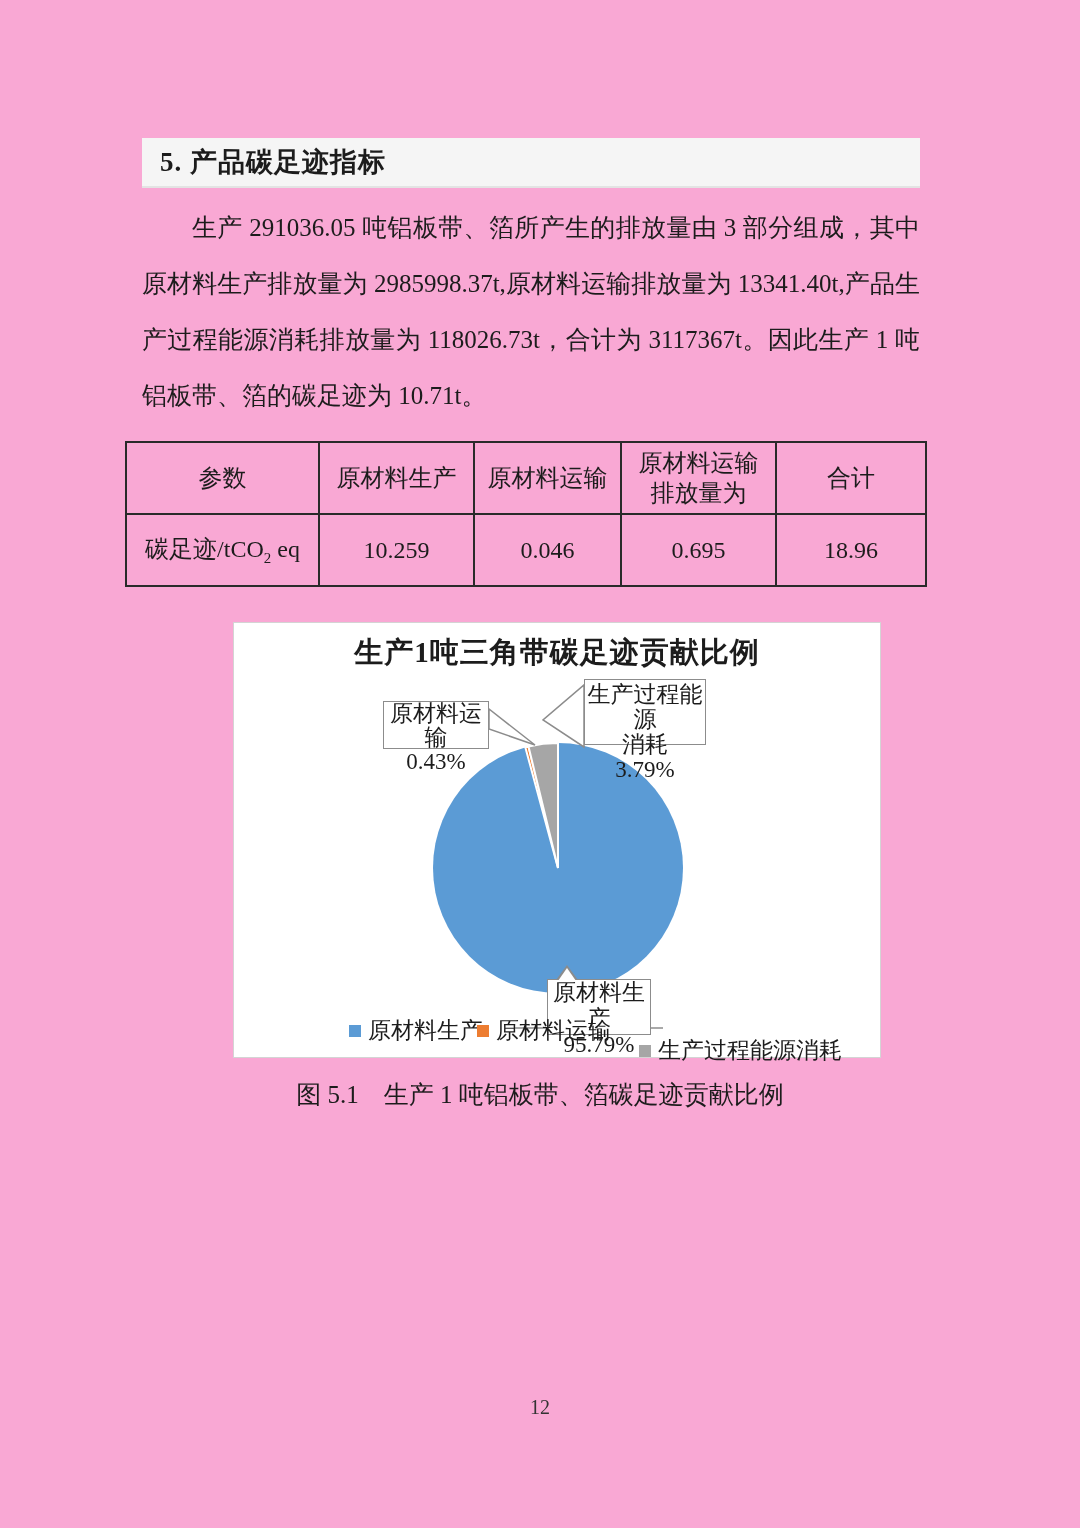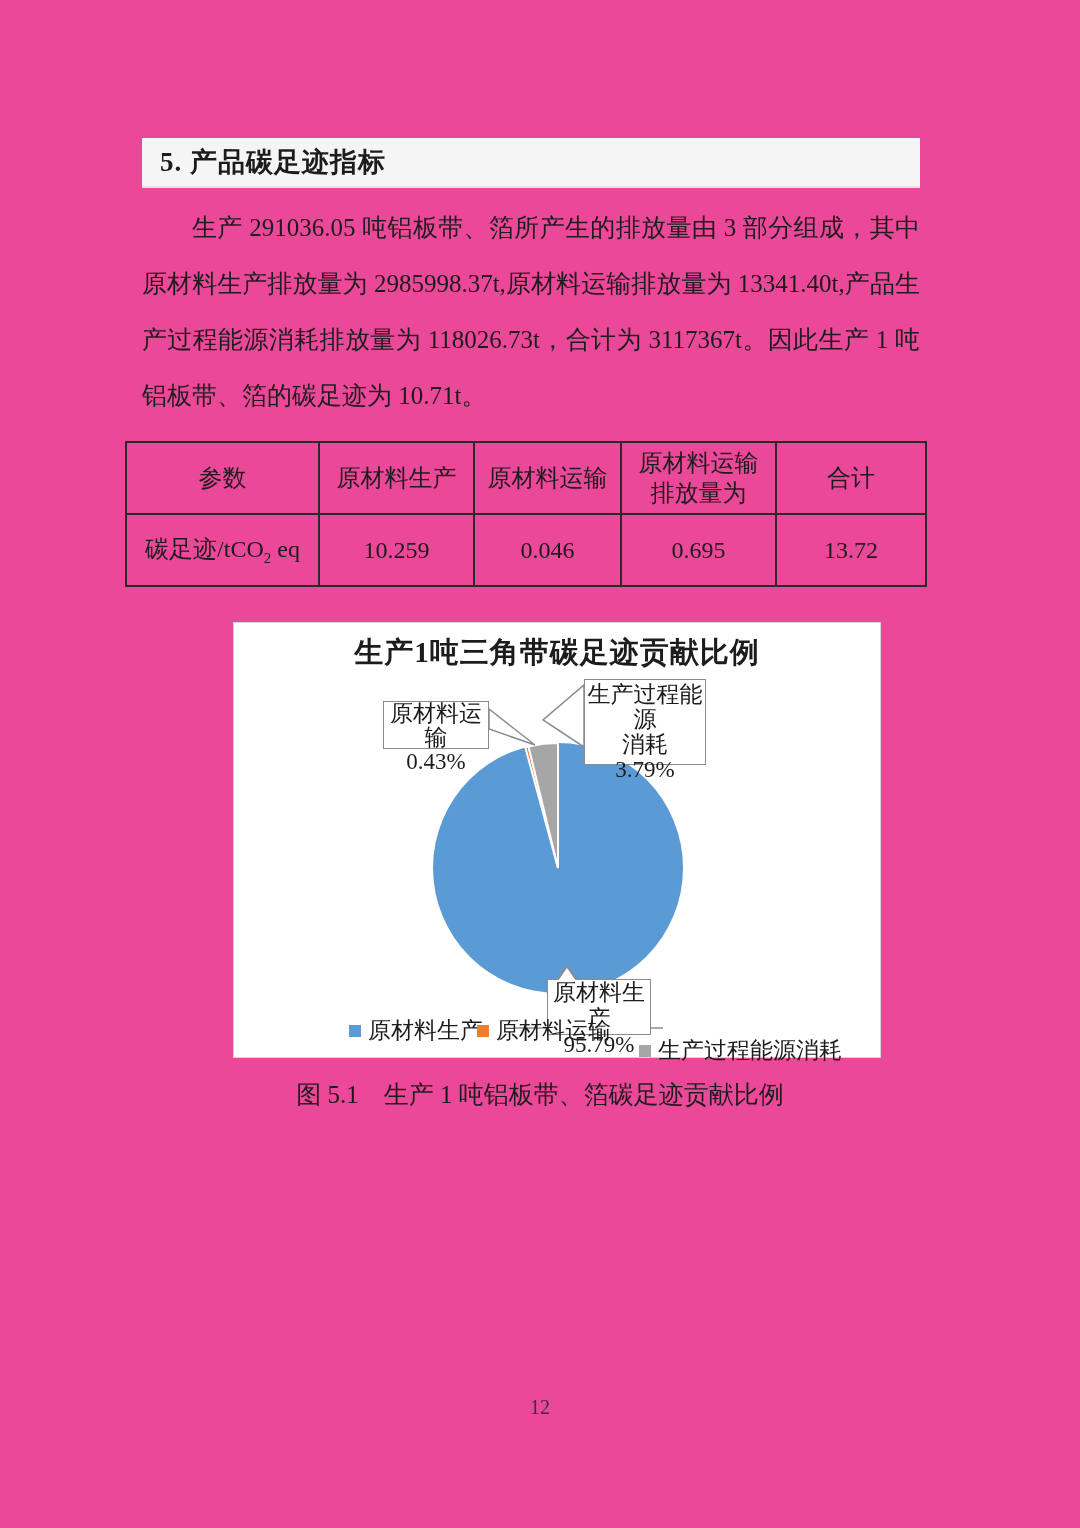--- a/index.html
+++ b/index.html
@@ -1,17 +1,17 @@
 <!DOCTYPE html>
 <html><head>
 <meta charset="utf-8">
 <style>
   html,body{margin:0;padding:0;background:#ffffff;}
   #page{
-    position:relative;width:1080px;height:1528px;background:#ec4899;
+    position:relative;width:1080px;height:1528px;background:#f9a8d4;
     font-family:"Liberation Serif","DejaVu Serif",serif;color:#1c1c1c;overflow:hidden;
   }
   
   .heading-bar{
     position:absolute;left:142px;top:138px;width:778px;height:50px;
     background:#f5f5f5;border-bottom:2px solid #e3e3e3;
     display:flex;align-items:center;box-sizing:border-box;padding-left:18px;
   }
   .heading-bar h1{margin:0;font-size:27px;font-weight:bold;letter-spacing:1px;}
   
@@ -42,21 +42,21 @@
   .chart-title{
     position:absolute;left:0;top:10px;width:100%;text-align:center;
     font-size:29px;font-weight:bold;margin:0;letter-spacing:1px;
   }
   .chart-svg{position:absolute;left:0;top:0;width:648px;height:436px;}
   .callout{
     position:absolute;background:#ffffff;border:1px solid #8c8c8c;
     text-align:center;font-size:23px;box-sizing:border-box;z-index:3;
   }
   .callout-left{left:149px;top:78px;width:106px;height:48px;line-height:24px;}
-  .callout-right{left:350px;top:56px;width:122px;height:86px;line-height:25px;padding-top:2px;}
+  .callout-right{left:350px;top:56px;width:122px;height:66px;line-height:25px;padding-top:2px;}
   .callout-bottom{left:313px;top:356px;width:104px;height:56px;line-height:26px;z-index:1;}
   .callout-bottom::before{
     content:"";position:absolute;top:-15px;left:8px;width:0;height:0;
     border-left:11px solid transparent;border-right:11px solid transparent;
     border-bottom:15px solid #8c8c8c;
   }
   .callout-bottom::after{
     content:"";position:absolute;top:-12px;left:10px;width:0;height:0;
     border-left:9px solid transparent;border-right:9px solid transparent;
     border-bottom:13px solid #ffffff;
@@ -96,21 +96,21 @@
         <th>原材料运输排放量为</th>
         <th>合计</th>
       </tr>
     </thead>
     <tbody>
       <tr>
         <td><span>碳足迹/tCO</span><sub class="small">2</sub><span> eq</span></td>
         <td>10.259</td>
         <td>0.046</td>
         <td>0.695</td>
-        <td>13.72</td>
+        <td>18.96</td>
       </tr>
     </tbody>
   </table>
 
   <div class="chart-box">
     <h2 class="chart-title">生产1吨三角带碳足迹贡献比例</h2>
 
     <svg class="chart-svg" viewBox="0 0 648 436">
 
       <circle cx="324" cy="245" r="125" fill="#5B9BD5"></circle>

